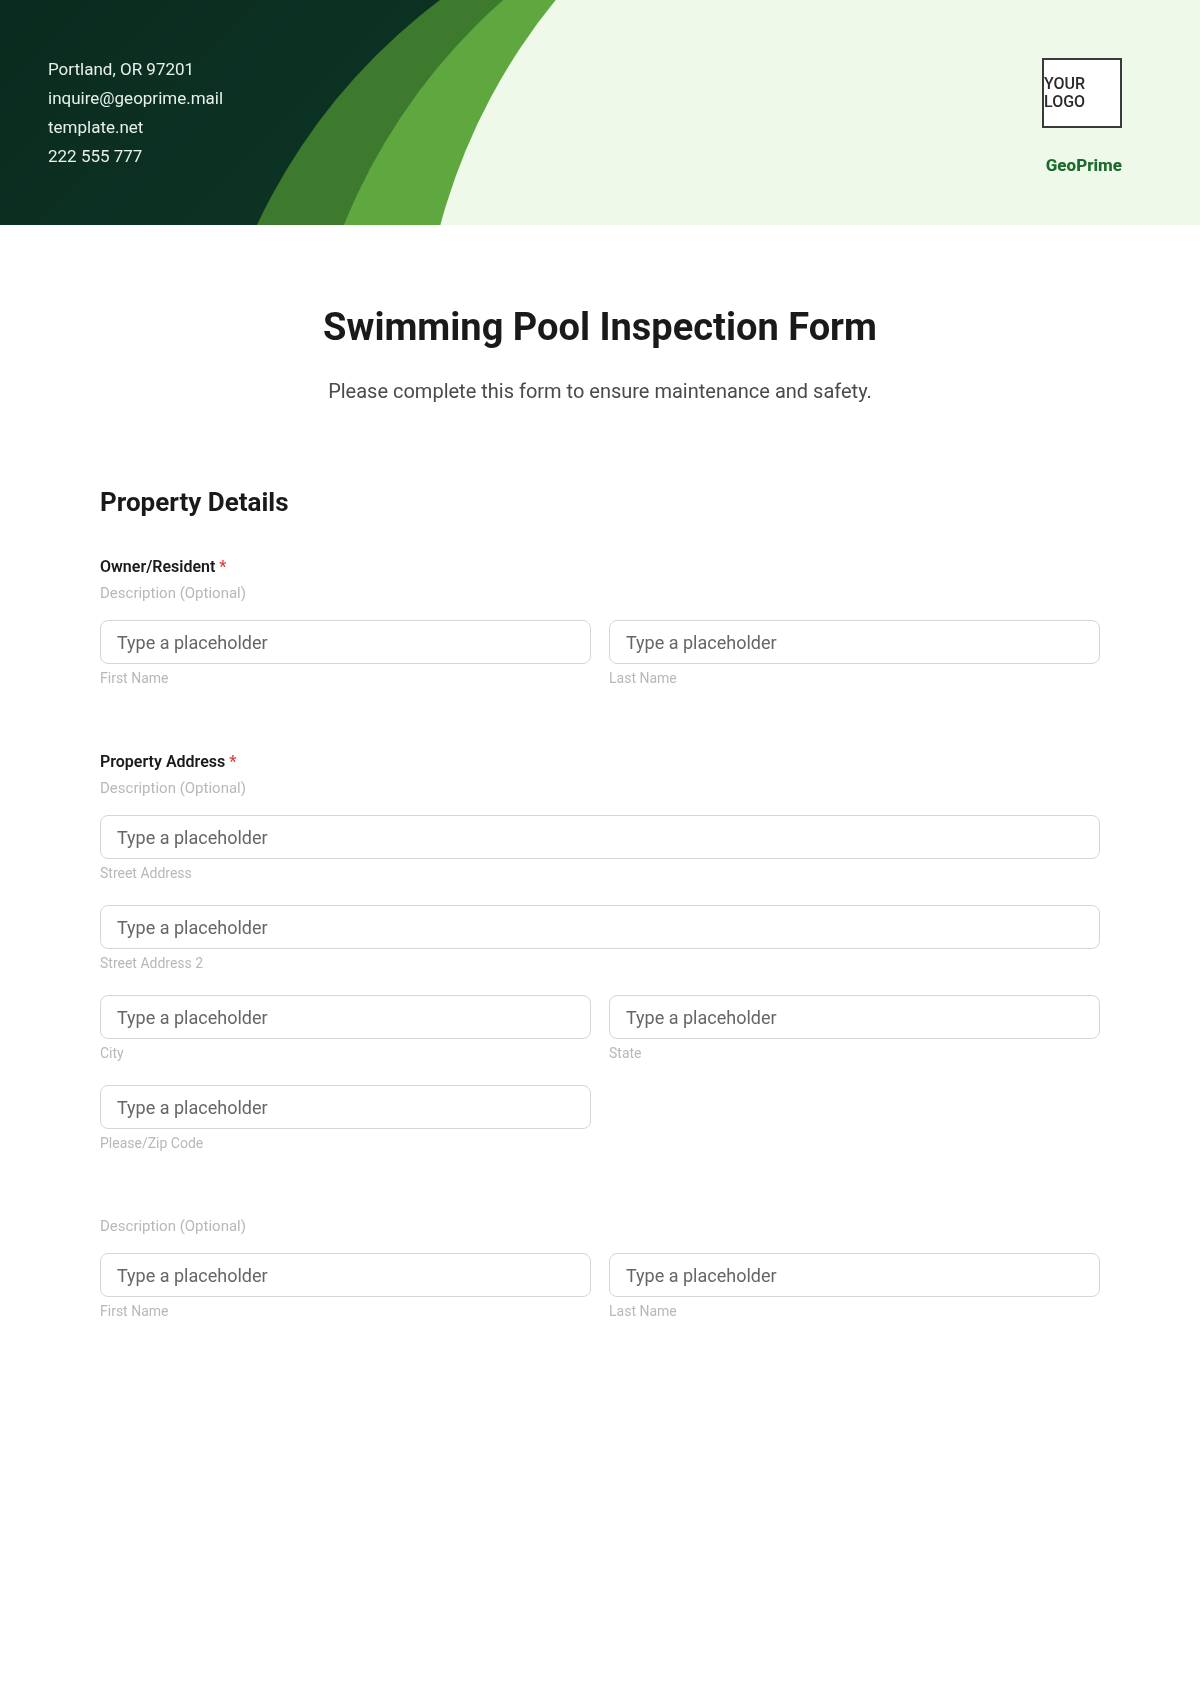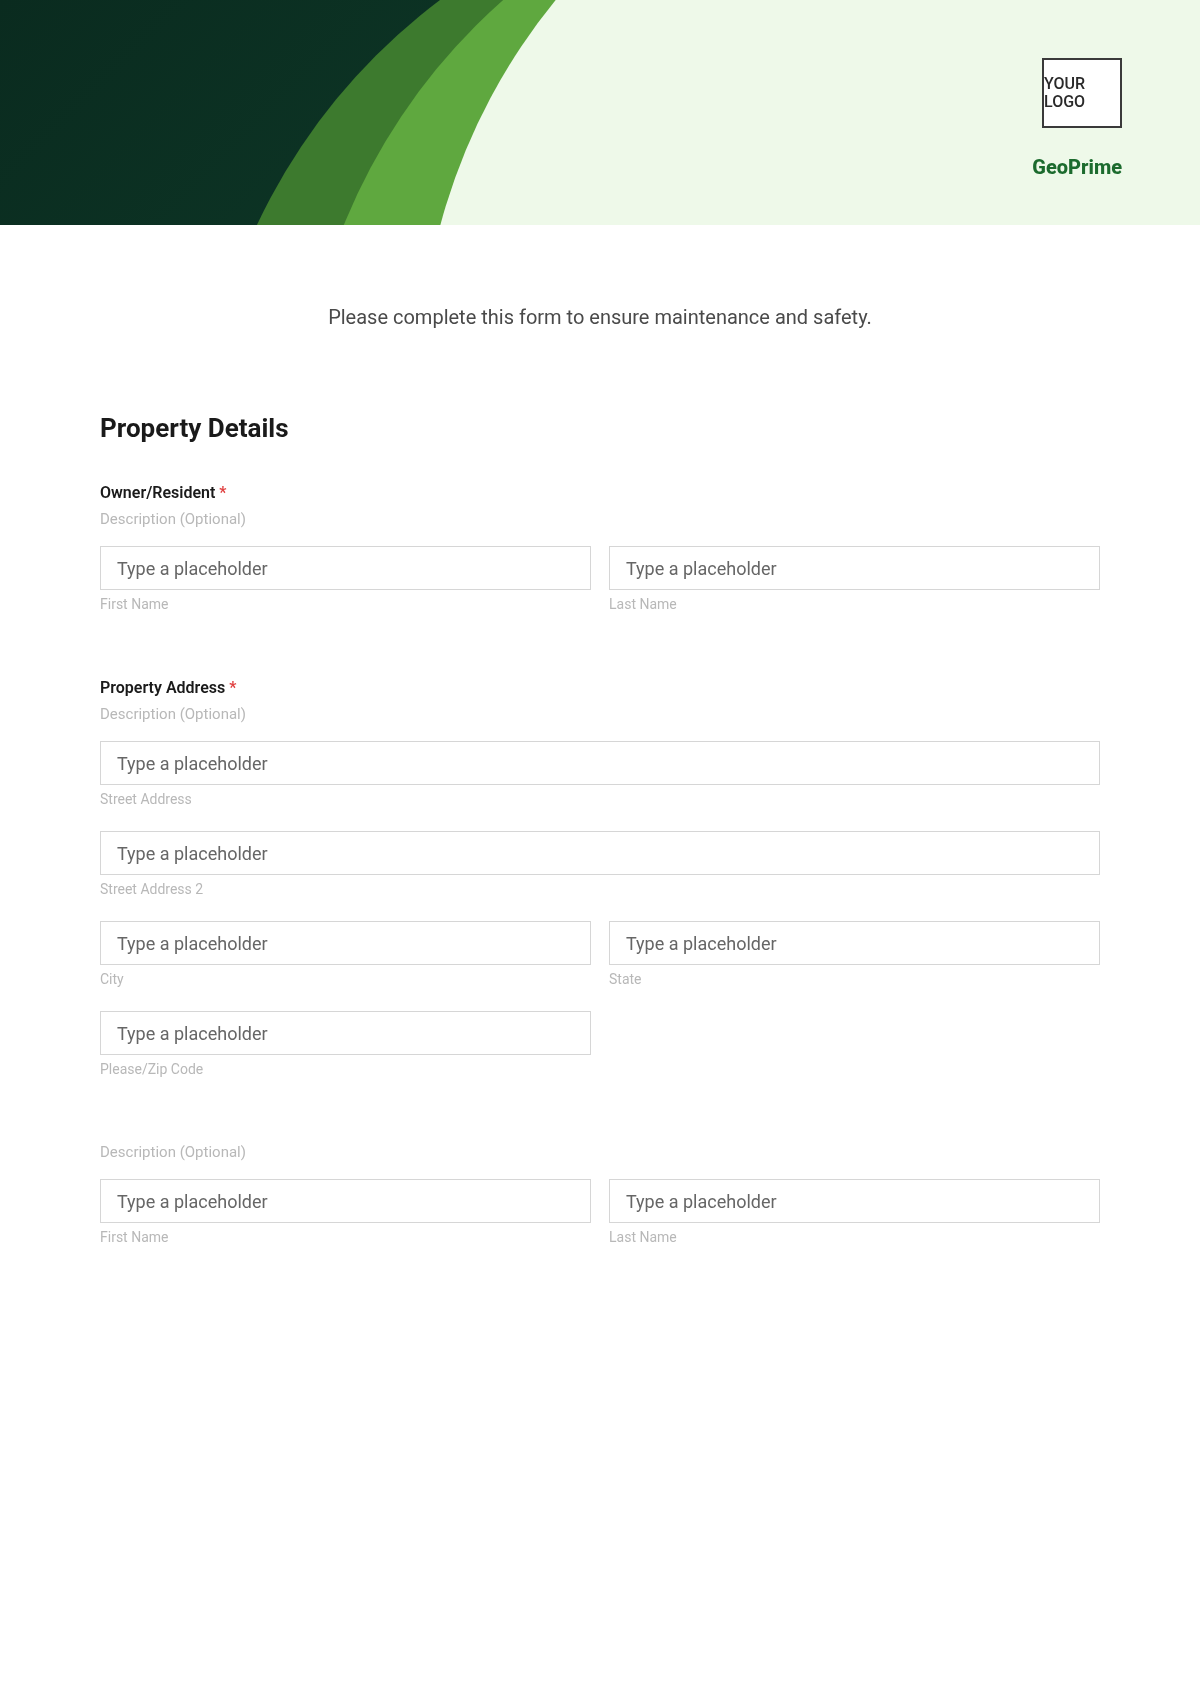--- a/index.html
+++ b/index.html
@@ -54,21 +54,21 @@
   justify-content: center;
   text-align: left;
   font-size: 16px;
   font-weight: 500;
   line-height: 1.15;
   color: #2a2a2a;
 }
 .brand {
   position: absolute;
   top: 155px; right: 78px;
-  font-size: 20px;
+  font-size: 17px;
   font-weight: 800;
   color: #1c6b2e;
 }
 .content {
   padding: 80px 100px 40px 100px;
 }
 .form-title {
   text-align: center;
   font-size: 38px;
   font-weight: 700;
@@ -104,21 +104,21 @@
   display: flex;
   gap: 18px;
   margin-bottom: 6px;
 }
 .col { flex: 1; }
 .col-half { flex: 0 0 calc(50% - 9px); }
 .input {
   width: 100%;
   height: 44px;
   border: 1px solid #d6d6d6;
-  border-radius: 0;
+  border-radius: 8px;
   padding: 0 16px;
   font-size: 18px;
   font-family: inherit;
   color: #333;
   outline: none;
   background: #fff;
 }
 .input::placeholder { color: #666; }
 .sublabel {
   font-size: 14px;
@@ -127,28 +127,35 @@
   margin-bottom: 18px;
 }
 </style>
 </head>
 <body>
 
 <div class="header">
   <div class="swoosh1"></div>
   <div class="swoosh2"></div>
   <div class="swoosh3"></div>
+  <div class="company-info">
+    <div>Portland, OR 97201</div>
+    <div>inquire@geoprime.mail</div>
+    <div>template.net</div>
+    <div>222 555 777</div>
+  </div>
   <div class="logo-box">
     <span>YOUR LOGO</span>
   </div>
   <div class="brand">GeoPrime</div>
 </div>
 
 <div class="content">
 
+  <h1 class="form-title">Swimming Pool Inspection Form</h1>
   <p class="form-subtitle">Please complete this form to ensure maintenance and safety.</p>
 
   <h2 class="section-heading">Property Details</h2>
 
   <div class="field-group">
     <div class="group-label">
       <span>Owner/Resident</span>
       <span class="required">*</span>
     </div>
     <div class="group-desc">Description (Optional)</div>

